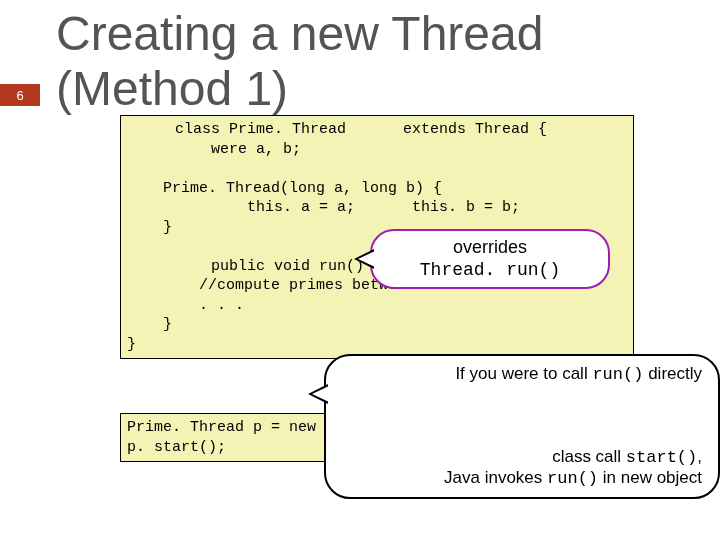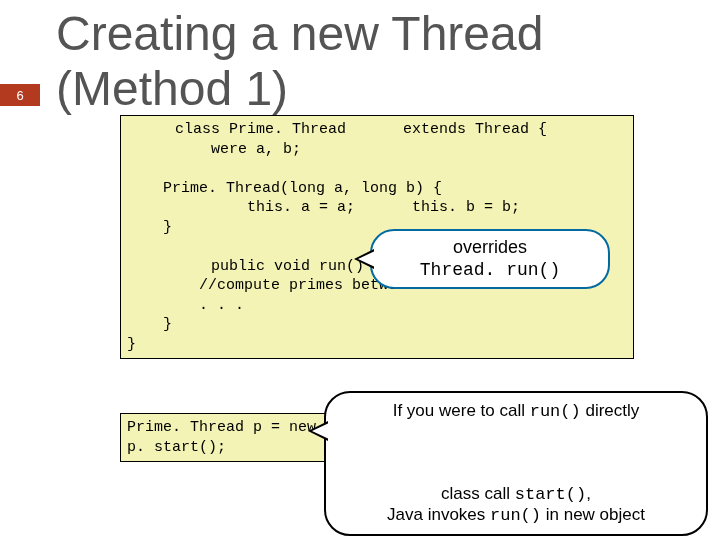--- a/index.html
+++ b/index.html
@@ -59,21 +59,21 @@
     font-size: 15px;
     line-height: 1.3;
     white-space: pre;
   }
   .bubble1 {
     position: absolute;
     left: 370px;
     top: 229px;
     width: 220px;
     background: #fff;
-    border: 2px solid #0369a1;
+    border: 2px solid #a21caf;
     border-radius: 24px;
     padding: 6px 8px;
     font-size: 18px;
     text-align: center;
     line-height: 1.2;
   }
   .bubble1 .mono { font-family: "Courier New", monospace; text-align: center; }
   .bubble1::before {
     content: "";
     position: absolute;
@@ -97,25 +97,24 @@
     border-right: 17px solid #fff;
   }
   .bubble2 {
     position: absolute;
     left: 324px;
     top: 354px;
     width: 360px;
     background: #fff;
     border: 2px solid #000;
     border-radius: 26px;
-    padding: 8px 10px;
+    padding: 8px 16px;
     font-size: 17px;
-    text-align: center;
+    text-align: right;
     line-height: 1.2;
-    margin-top: 37px;
   }
   .bubble2 .mono { font-family: "Courier New", monospace; }
   .bubble2::before {
     content: "";
     position: absolute;
     left: -18px;
     top: 28px;
     width: 0; height: 0;
     border-top: 10px solid transparent;
     border-bottom: 10px solid transparent;

